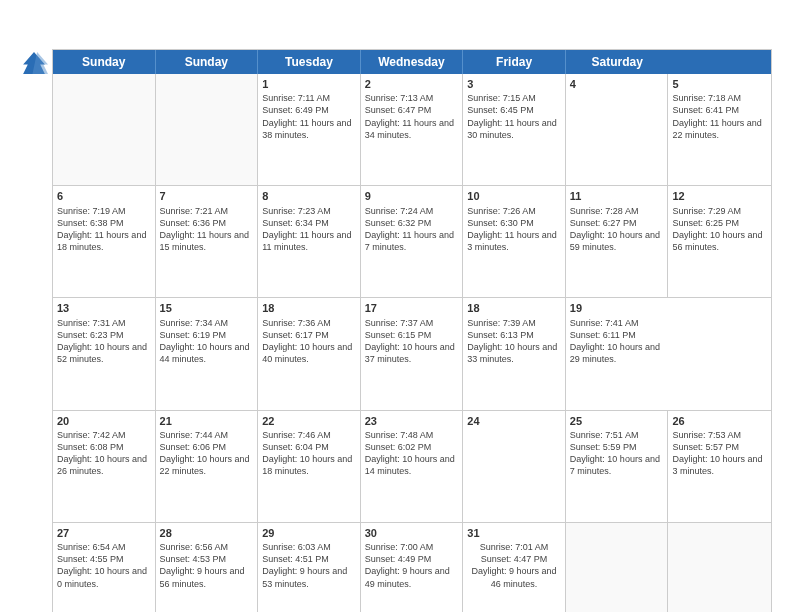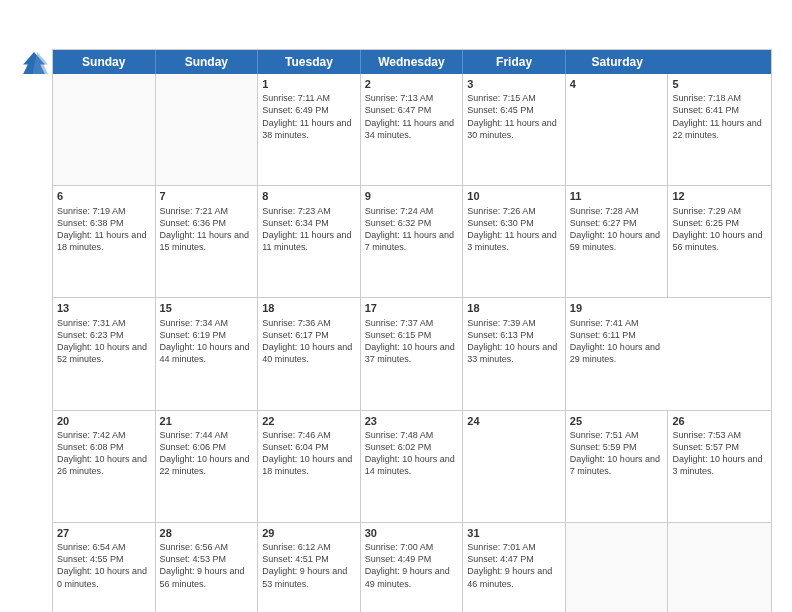--- a/index.html
+++ b/index.html
@@ -306,33 +306,33 @@
 Daylight: 10 hours and 0 minutes.</div>
           </div>
           <div class="cal-cell">
             <div class="day-num">28</div>
             <div class="cell-text" style="white-space: pre-line;">Sunrise: 6:56 AM
 Sunset: 4:53 PM
 Daylight: 9 hours and 56 minutes.</div>
           </div>
           <div class="cal-cell">
             <div class="day-num">29</div>
-            <div class="cell-text" style="white-space: pre-line;">Sunrise: 6:12 AM
+            <div class="cell-text" style="white-space: pre-line;">Sunrise: 6:03 AM
 Sunset: 4:51 PM
 Daylight: 9 hours and 53 minutes.</div>
           </div>
           <div class="cal-cell">
             <div class="day-num">30</div>
             <div class="cell-text" style="white-space: pre-line;">Sunrise: 7:00 AM
 Sunset: 4:49 PM
 Daylight: 9 hours and 49 minutes.</div>
           </div>
           <div class="cal-cell">
             <div class="day-num">31</div>
-            <div class="cell-text" style="white-space: pre-line;">Sunrise: 7:01 AM
+            <div class="cell-text" style="white-space: pre-line; text-align: center;">Sunrise: 7:01 AM
 Sunset: 4:47 PM
 Daylight: 9 hours and 46 minutes.</div>
           </div>
           <div class="cal-cell empty"></div>
           <div class="cal-cell empty"></div>
         </div>
       </div>
   </div>
 </div>
 

